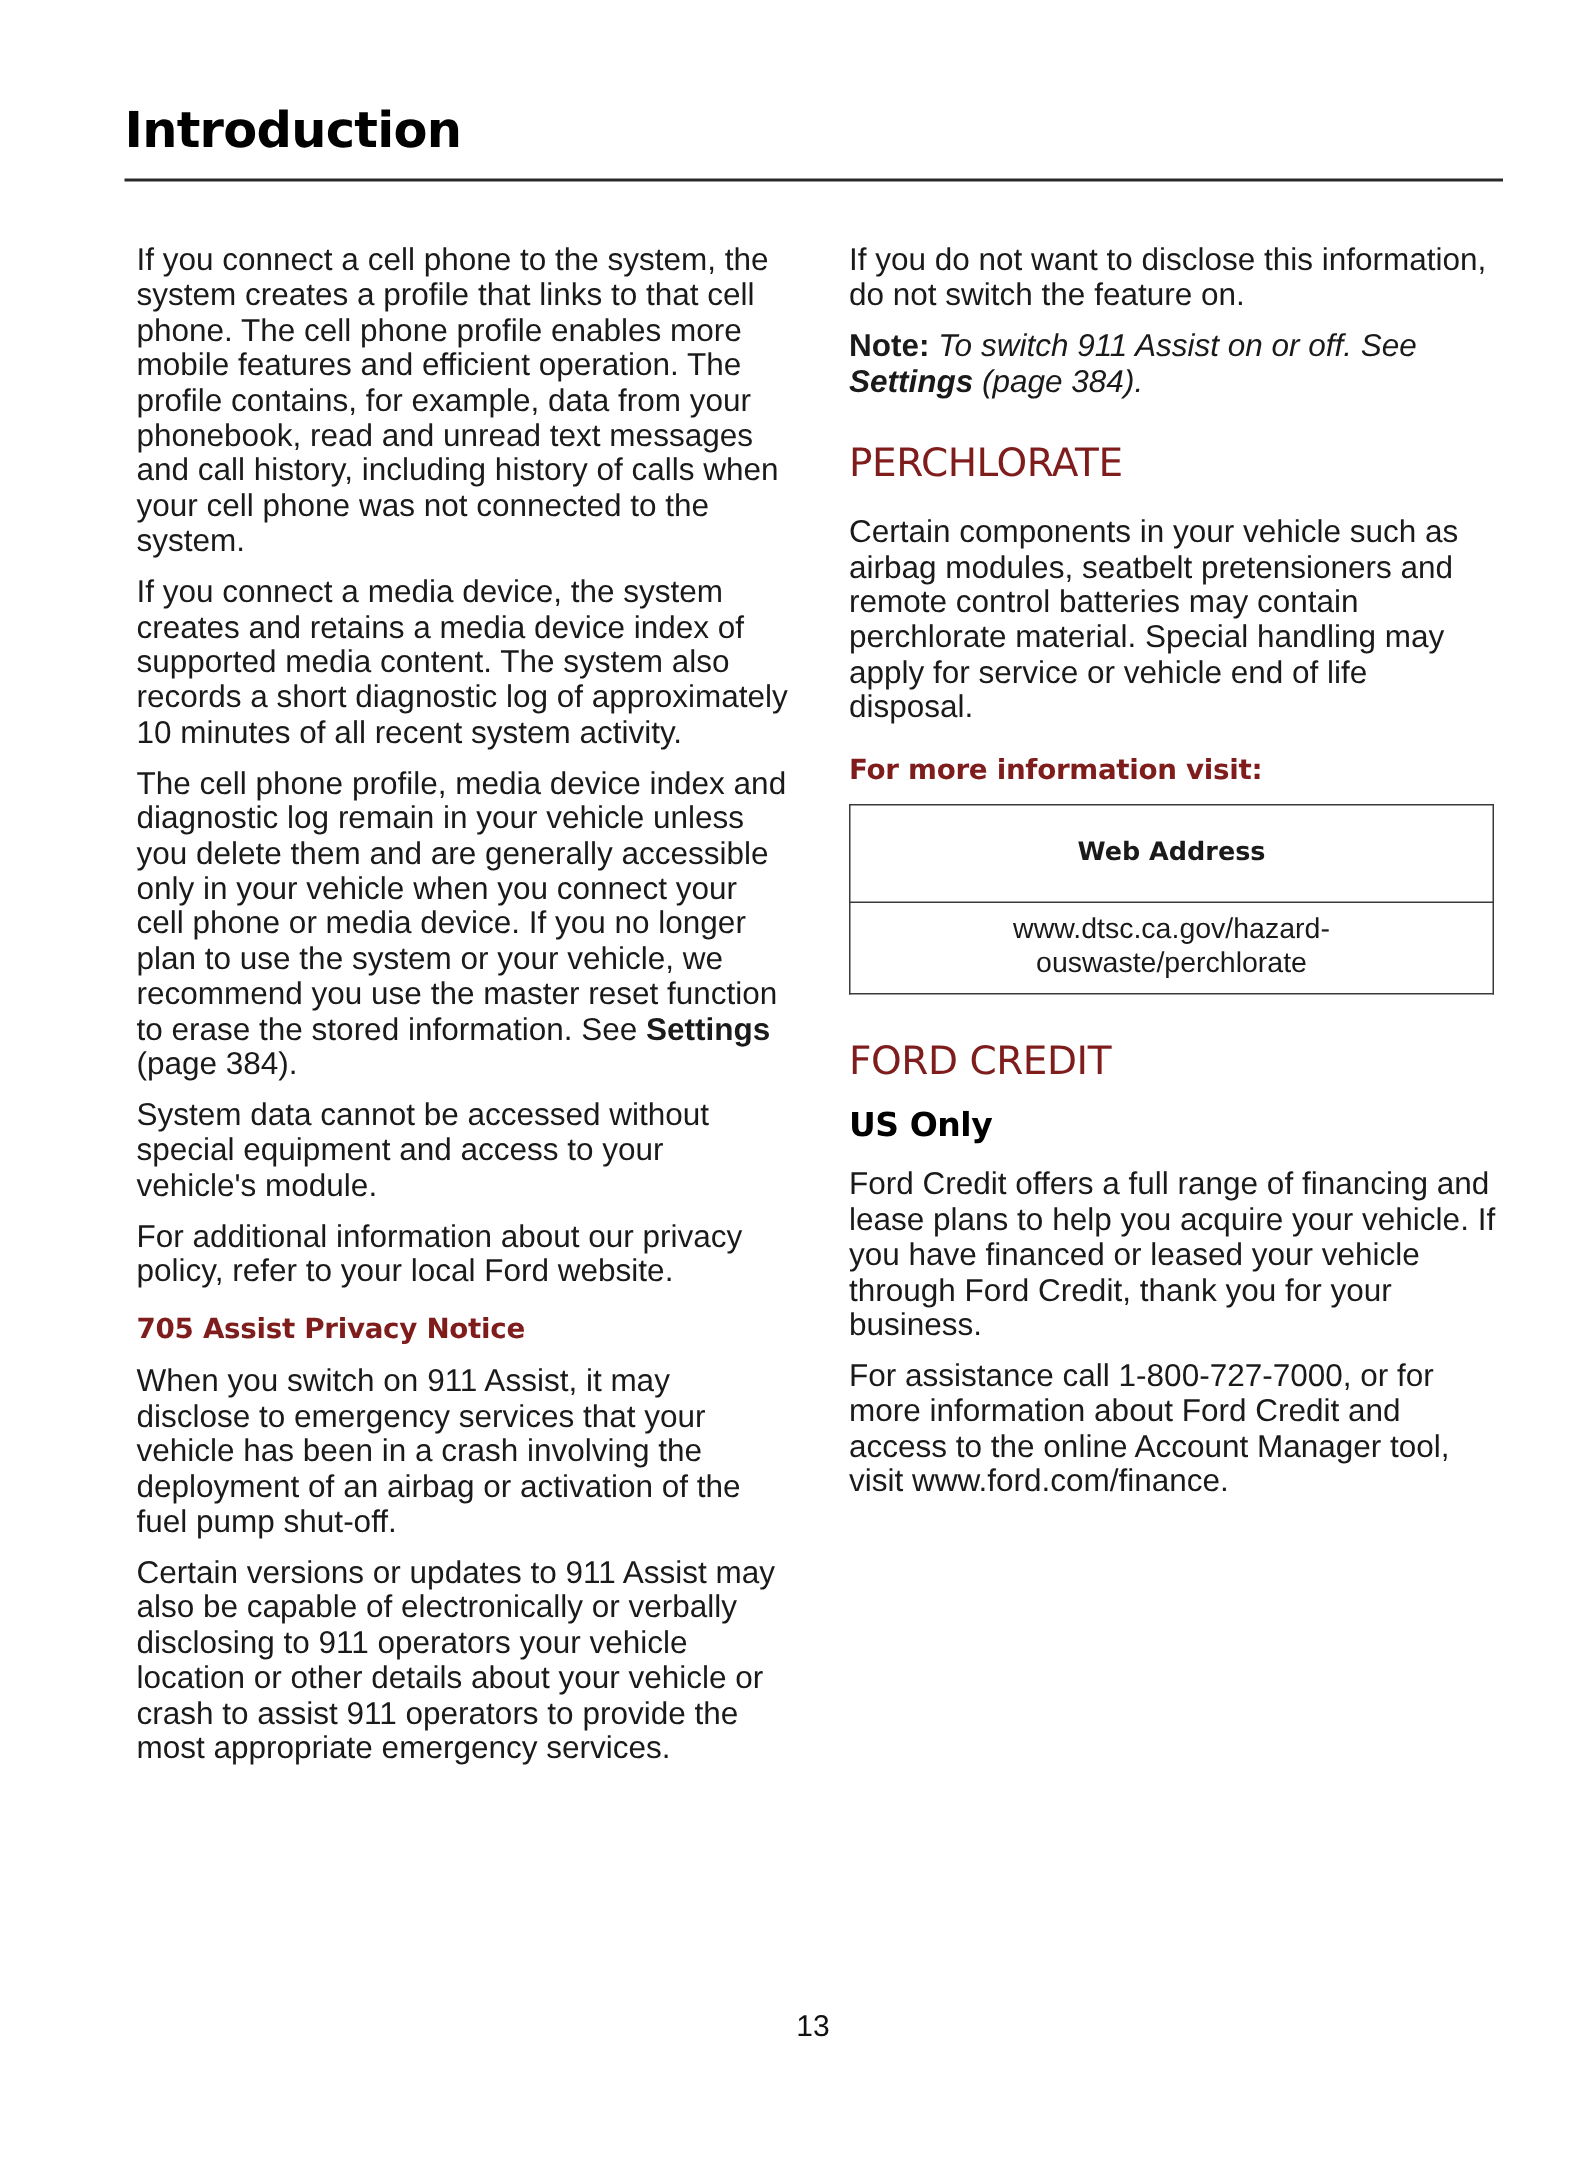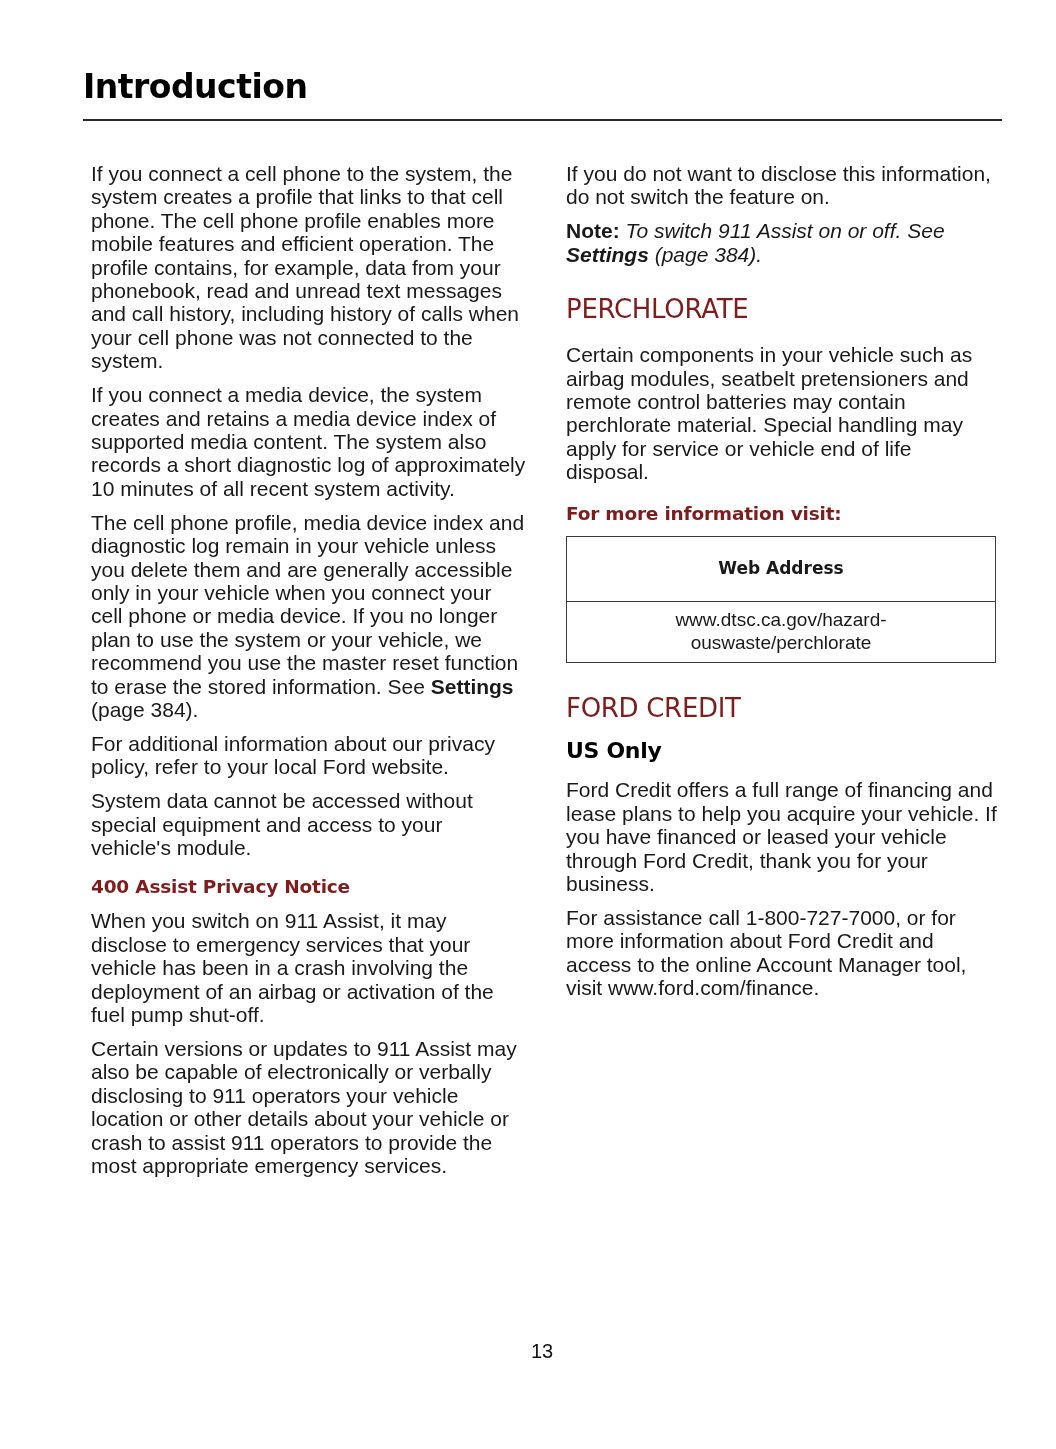--- a/index.html
+++ b/index.html
@@ -64,23 +64,23 @@
 <body>
 
 <div class="page-header">
   <h1 class="page-title">Introduction</h1>
 </div>
 
 <div class="col col-left">
   <p>If you connect a cell phone to the system, the system creates a profile that links to that cell phone. The cell phone profile enables more mobile features and efficient operation. The profile contains, for example, data from your phonebook, read and unread text messages and call history, including history of calls when your cell phone was not connected to the system.</p>
   <p>If you connect a media device, the system creates and retains a media device index of supported media content. The system also records a short diagnostic log of approximately 10 minutes of all recent system activity.</p>
   <p><span>The cell phone profile, media device index and diagnostic log remain in your vehicle unless you delete them and are generally accessible only in your vehicle when you connect your cell phone or media device. If you no longer plan to use the system or your vehicle, we recommend you use the master reset function to erase the stored information.  See </span><span class="b">Settings</span><span> (page 384).</span></p>
+  <p>System data cannot be accessed without special equipment and access to your vehicle's module.</p>
   <p>For additional information about our privacy policy, refer to your local Ford website.</p>
-  <p>System data cannot be accessed without special equipment and access to your vehicle's module.</p>
-  <div class="h4">400 Assist Privacy Notice</div>
+  <div class="h4">705 Assist Privacy Notice</div>
   <p>When you switch on 911 Assist, it may disclose to emergency services that your vehicle has been in a crash involving the deployment of an airbag or activation of the fuel pump shut-off.</p>
   <p>Certain versions or updates to 911 Assist may also be capable of electronically or verbally disclosing to 911 operators your vehicle location or other details about your vehicle or crash to assist 911 operators to provide the most appropriate emergency services.</p>
 </div>
 
 <div class="col col-right">
   <p>If you do not want to disclose this information, do not switch the feature on.</p>
   <p><span class="b">Note:</span><span class="i"> To switch 911 Assist on or off.  See </span><span class="b i">Settings</span><span class="i"> (page 384).</span></p>
   <div class="h2">PERCHLORATE</div>
   <p>Certain components in your vehicle such as airbag modules, seatbelt pretensioners and remote control batteries may contain perchlorate material.  Special handling may apply for service or vehicle end of life disposal.</p>
   <div class="h4" style="margin-top:18px;">For more information visit:</div>

